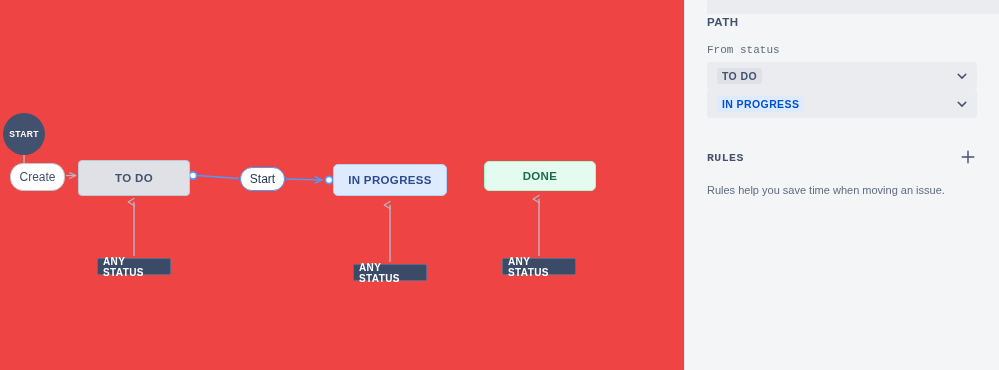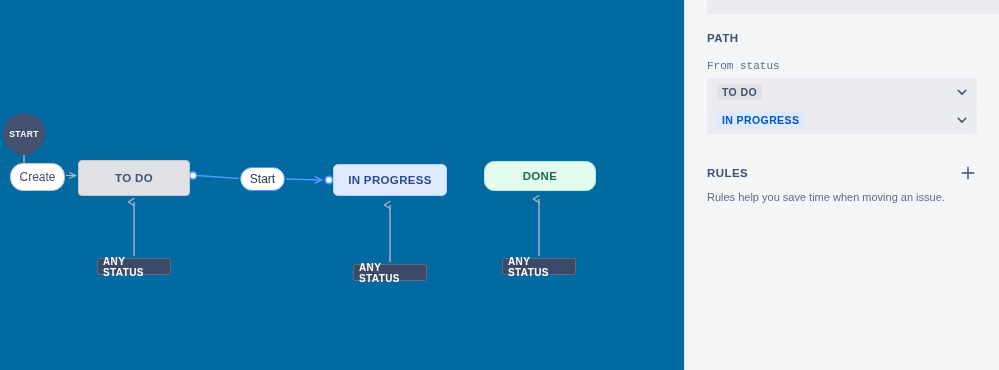--- a/index.html
+++ b/index.html
@@ -19,21 +19,21 @@
     width: 999px;
     height: 370px;
     display: flex;
   }
 
   
   #canvas {
     position: relative;
     width: 684px;
     height: 370px;
-    background: #0369a1;
+    background: #ef4444;
     flex: 0 0 684px;
     overflow: hidden;
   }
   #wf-svg {
     position: absolute;
     left: 0;
     top: 0;
     width: 684px;
     height: 370px;
   }
@@ -63,21 +63,21 @@
     border: 1px solid #b3d4ff;
     color: #2d4b8e;
     border-radius: 5px;
   }
   .node-done {
     left: 484px; top: 161px;
     width: 112px; height: 30px;
     background: #e3fcef;
     border: 1px solid #abf5d1;
     color: #1f6b45;
-    border-radius: 10px;
+    border-radius: 5px;
   }
 
   .start-circle {
     position: absolute;
     left: 3px; top: 113px;
     width: 42px; height: 42px;
     border-radius: 50%;
     background: #42526e;
     color: #ffffff;
     display: flex;
@@ -149,21 +149,21 @@
   }
   .sb-inner {
     position: relative;
     padding: 0 22px 0 22px;
   }
   .sec-head {
     font-size: 11.5px;
     font-weight: bold;
     color: #42526e;
     letter-spacing: .45px;
-    padding-top: 32px;
+    padding-top: 16px;
   }
   .field-label {
     font-size: 11px;
     color: #5e6c84;
     margin-top: 16px;
     margin-bottom: 6px;
     font-family: Liberation Mono, monospace;
   }
   .select-box {
     position: relative;
@@ -196,34 +196,34 @@
     display: flex;
     align-items: center;
     justify-content: center;
   }
   .rules-head-row {
     display: flex;
     align-items: center;
     justify-content: space-between;
     padding-top: 30px;
   }
-  .rules-head-row .sec-head { padding-top: 0; }
+  .rules-head-row .sec-head { padding-top: 0; font-family: Liberation Mono, monospace; }
   .plus-btn {
     width: 18px;
     height: 18px;
     display: flex;
     align-items: center;
     justify-content: center;
     color: #42526e;
     cursor: pointer;
   }
   .rules-desc {
     font-size: 11px;
     color: #5e6c84;
-    margin-top: 9px;
+    margin-top: 18px;
   }
 </style>
 </head>
 <body>
 
 <div id="app">
 
   <div id="canvas">
 
     <svg id="wf-svg" viewBox="0 0 684 370" xmlns="http://www.w3.org/2000/svg">

